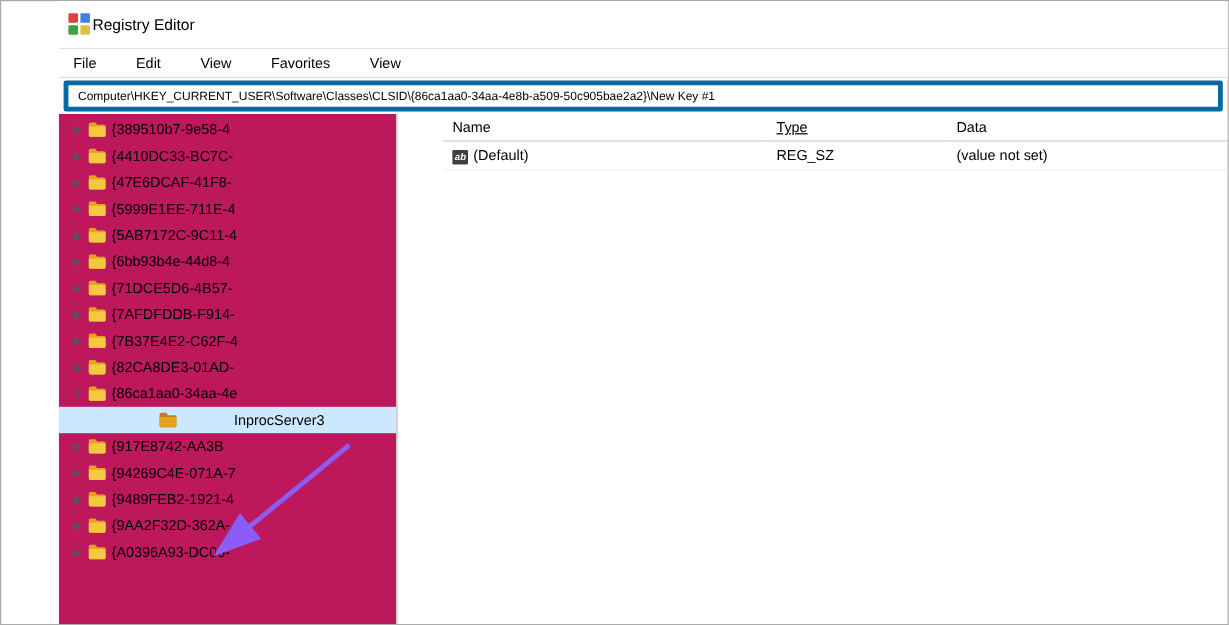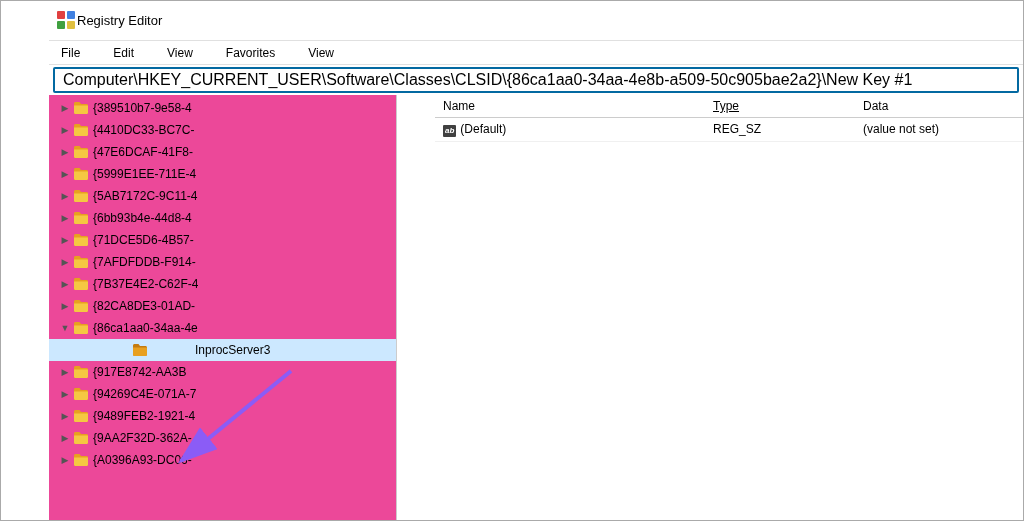--- a/index.html
+++ b/index.html
@@ -44,44 +44,44 @@
       font-size: 12px;
       color: #000;
       border-radius: 2px;
     }
 
     
     .address-bar {
       padding: 3px 8px;
       background: #fff;
       border-bottom: 1px solid #ccc;
-      font-size: 16px;
+      font-size: 10px;
       color: #000;
       height: 26px;
       display: flex;
       align-items: center;
-      border: 2px solid #0369a1;
+      border: 4px solid #0369a1;
       margin: 2px 4px;
       border-radius: 2px;
     }
 
     
     .main-content {
       display: flex;
       height: calc(521px - 40px - 24px - 32px);
       overflow: hidden;
     }
 
     
     .tree-panel {
-      width: 348px;
+      width: 282px;
       border-right: 1px solid #ccc;
       overflow-y: auto;
       overflow-x: hidden;
-      background: #ec4899;
+      background: #be185d;
       padding-top: 2px;
     }
 
     .tree-item {
       display: flex;
       align-items: center;
       height: 22px;
       padding-left: 4px;
       cursor: pointer;
       white-space: nowrap;

